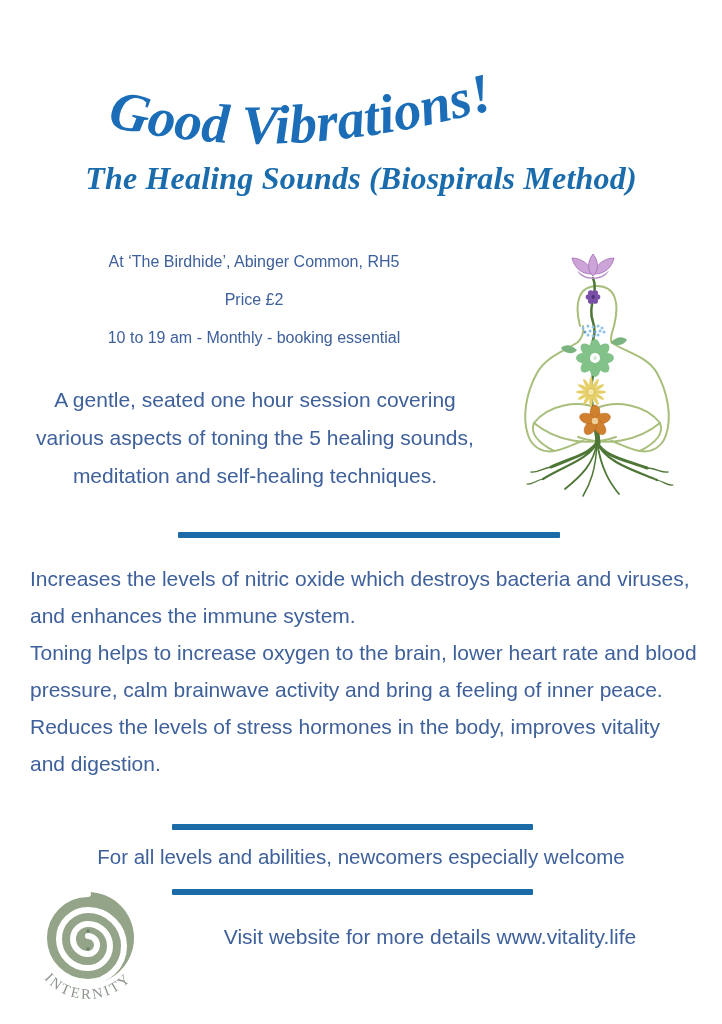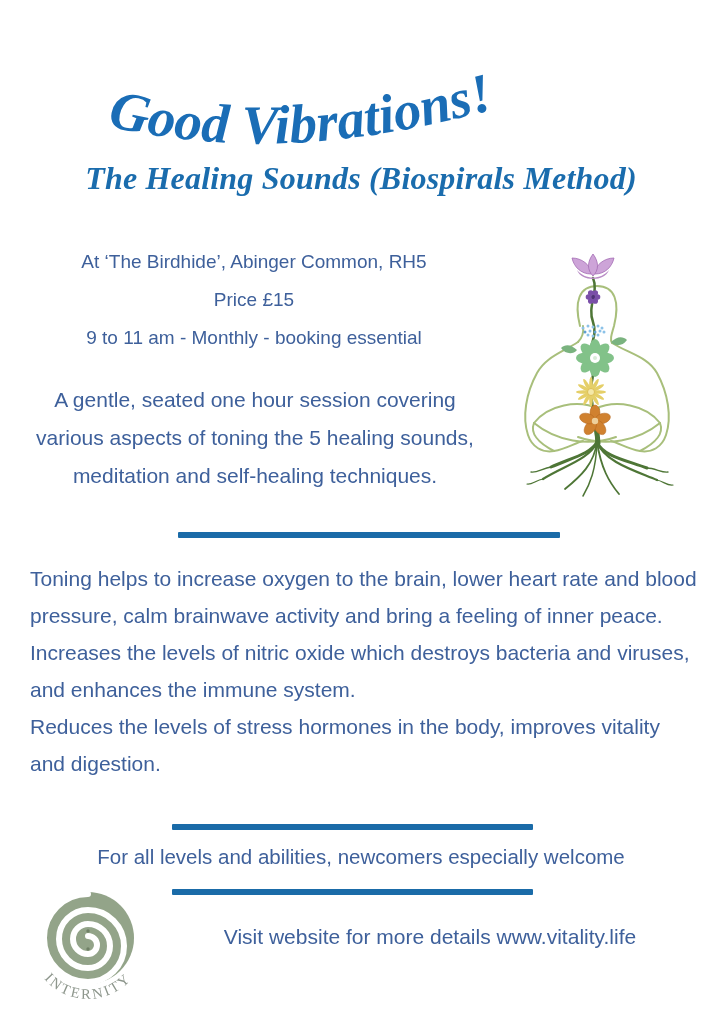--- a/index.html
+++ b/index.html
@@ -16,21 +16,21 @@
     font-size:55px;fill:#1a6db6;
   }
   
   .subtitle{
     top:160px;left:0;width:722px;text-align:center;
     font-family:"Liberation Serif",serif;font-weight:bold;font-style:italic;
     font-size:32px;color:#1a6cad;letter-spacing:.2px;
   }
   
   .details{top:243px;left:8px;width:492px;text-align:center;
-    color:#3e609b;font-size:19px;line-height:38px;}
+    color:#3e609b;font-size:16px;line-height:38px;}
   .description{top:381px;left:20px;width:470px;text-align:center;
     color:#3e609b;font-size:21px;line-height:38px;}
   
   .figure-svg{position:absolute;top:244px;left:505px;width:210px;height:256px;}
   
   .divider{height:6px;background:#1a6ba8;border-radius:1px;}
   .div1{top:532px;left:178px;width:382px;}
   .div2{top:824px;left:172px;width:361px;}
   .div3{top:889px;left:172px;width:361px;}
   
@@ -56,22 +56,22 @@
     </defs>
     <text>
       <textPath href="#titleArc">Good Vibrations!</textPath>
     </text>
   </svg>
 
   <div class="abs subtitle">The Healing Sounds (Biospirals Method)</div>
 
   <div class="abs details">
     <div>At ‘The Birdhide’, Abinger Common, RH5</div>
-    <div>Price £15</div>
-    <div>9 to 11 am - Monthly - booking essential</div>
+    <div>Price £2</div>
+    <div>10 to 19 am - Monthly - booking essential</div>
   </div>
 
   <div class="abs description">A gentle, seated one hour session covering various aspects of toning the 5 healing sounds, meditation and self-healing techniques.</div>
 
   <svg class="figure-svg" viewBox="0 0 210 256">
     <g fill="none" stroke="#a8bf7b" stroke-width="2" stroke-linecap="round">
       <path d="M 75,82 C 69,58 74,42 92,42 C 110,42 115,58 109,82 C 106,92 105,96 107,99"></path>
       <path d="M 78,82 C 79,89 77,94 73,98"></path>
       <path d="M 73,98 C 56,109 41,113 32,129 C 21,149 17,173 23,191 C 27,203 37,209 49,207 C 61,205 70,199 78,197"></path>
       <path d="M 107,99 C 125,110 143,113 152,129 C 163,149 167,173 161,191 C 157,203 147,209 135,207 C 123,205 114,199 106,197"></path>
@@ -170,22 +170,22 @@
         <ellipse cx="0" cy="-8" rx="5" ry="8" transform="rotate(216)"></ellipse>
         <ellipse cx="0" cy="-8" rx="5" ry="8" transform="rotate(288)"></ellipse>
       </g>
       <circle r="3.2" fill="#eecf9a"></circle>
     </g>
   </svg>
 
   <div class="abs divider div1"></div>
 
   <div class="abs benefits">
+    <p>Increases the levels of nitric oxide which destroys bacteria and viruses, and enhances the immune system.</p>
     <p>Toning helps to increase oxygen to the brain, lower heart rate and blood pressure, calm brainwave activity and bring a feeling of inner peace.</p>
-    <p>Increases the levels of nitric oxide which destroys bacteria and viruses, and enhances the immune system.</p>
     <p>Reduces the levels of stress hormones in the body, improves vitality and digestion.</p>
   </div>
 
   <div class="abs divider div2"></div>
 
   <div class="abs welcome">For all levels and abilities, newcomers especially welcome</div>
 
   <div class="abs divider div3"></div>
 
   <svg class="logo-svg" viewBox="0 0 132 132">

